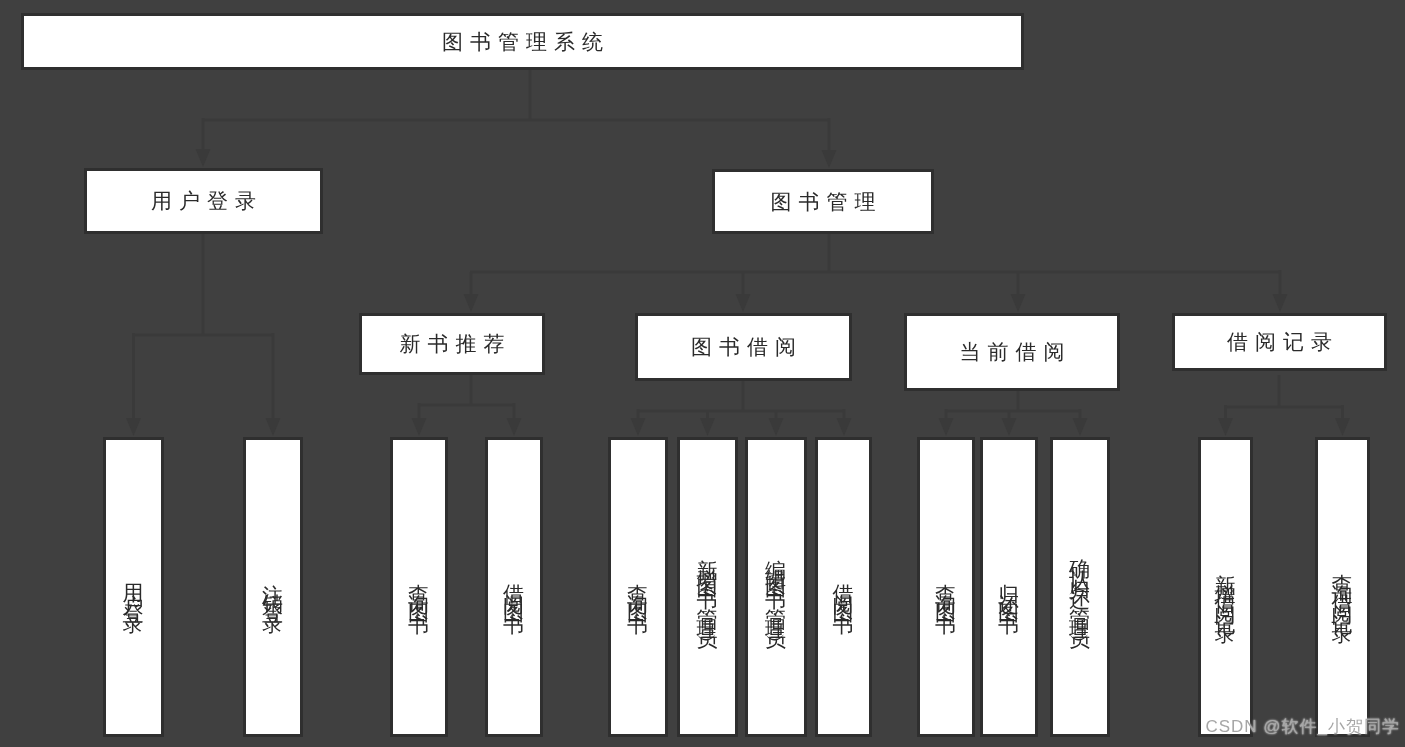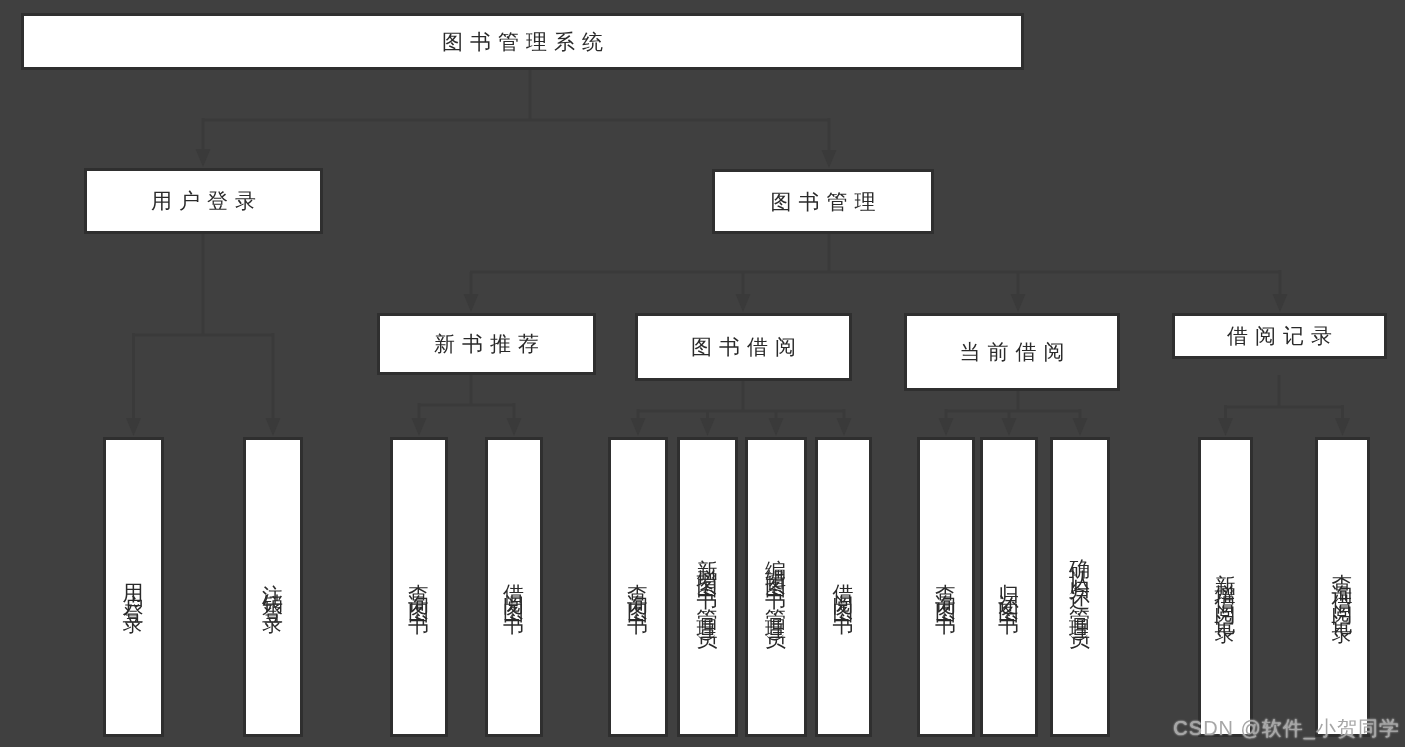--- a/index.html
+++ b/index.html
@@ -12,21 +12,21 @@
     position:absolute; box-sizing:border-box; background:#ffffff;
     border:3px solid #2f2f2f; display:flex; align-items:center; justify-content:center;
     color:#2a2a2a;
   }
   .h-box span { font-size:21px; letter-spacing:7px; text-indent:7px; white-space:nowrap; }
   .v-box span {
     writing-mode:vertical-rl; text-orientation:mixed;
     font-size:21px; letter-spacing:10px; line-height:1; white-space:nowrap;
   }
   .watermark {
-    position:absolute; top:715px; right:5px; font-size:20px; color:#a6a6a6;
+    position:absolute; top:715px; right:5px; font-size:17px; color:#a6a6a6;
     letter-spacing:1px; text-shadow:0 0 2px #ffffff; z-index:5; white-space:nowrap;
   }
 </style>
 </head>
 <body>
 
 <div class="canvas">
 
   <svg class="connectors" viewBox="0 0 1405 747" xmlns="http://www.w3.org/2000/svg" aria-hidden="true">
     <g stroke="#3a3a3a" stroke-width="3" fill="none">
@@ -98,30 +98,30 @@
     <span>图书管理系统</span>
   </div>
 
   <div class="box h-box" style="left:84px;top:168px;width:239px;height:66px">
     <span>用户登录</span>
   </div>
   <div class="box h-box" style="left:712px;top:169px;width:222px;height:65px">
     <span>图书管理</span>
   </div>
 
-  <div class="box h-box" style="left:377px;top:313px;width:219px;height:62px">
+  <div class="box h-box" style="left:359px;top:313px;width:186px;height:62px">
     <span>新书推荐</span>
   </div>
   <div class="box h-box" style="left:635px;top:313px;width:217px;height:68px">
     <span>图书借阅</span>
   </div>
   <div class="box h-box" style="left:904px;top:313px;width:216px;height:78px">
     <span>当前借阅</span>
   </div>
-  <div class="box h-box" style="left:1172px;top:313px;width:215px;height:46px">
+  <div class="box h-box" style="left:1172px;top:313px;width:215px;height:58px">
     <span>借阅记录</span>
   </div>
 
   <div class="box v-box" style="left:103px;top:437px;width:61px;height:300px">
     <span>用户登录</span>
   </div>
   <div class="box v-box" style="left:243px;top:437px;width:60px;height:300px">
     <span>注销登录</span>
   </div>
 

